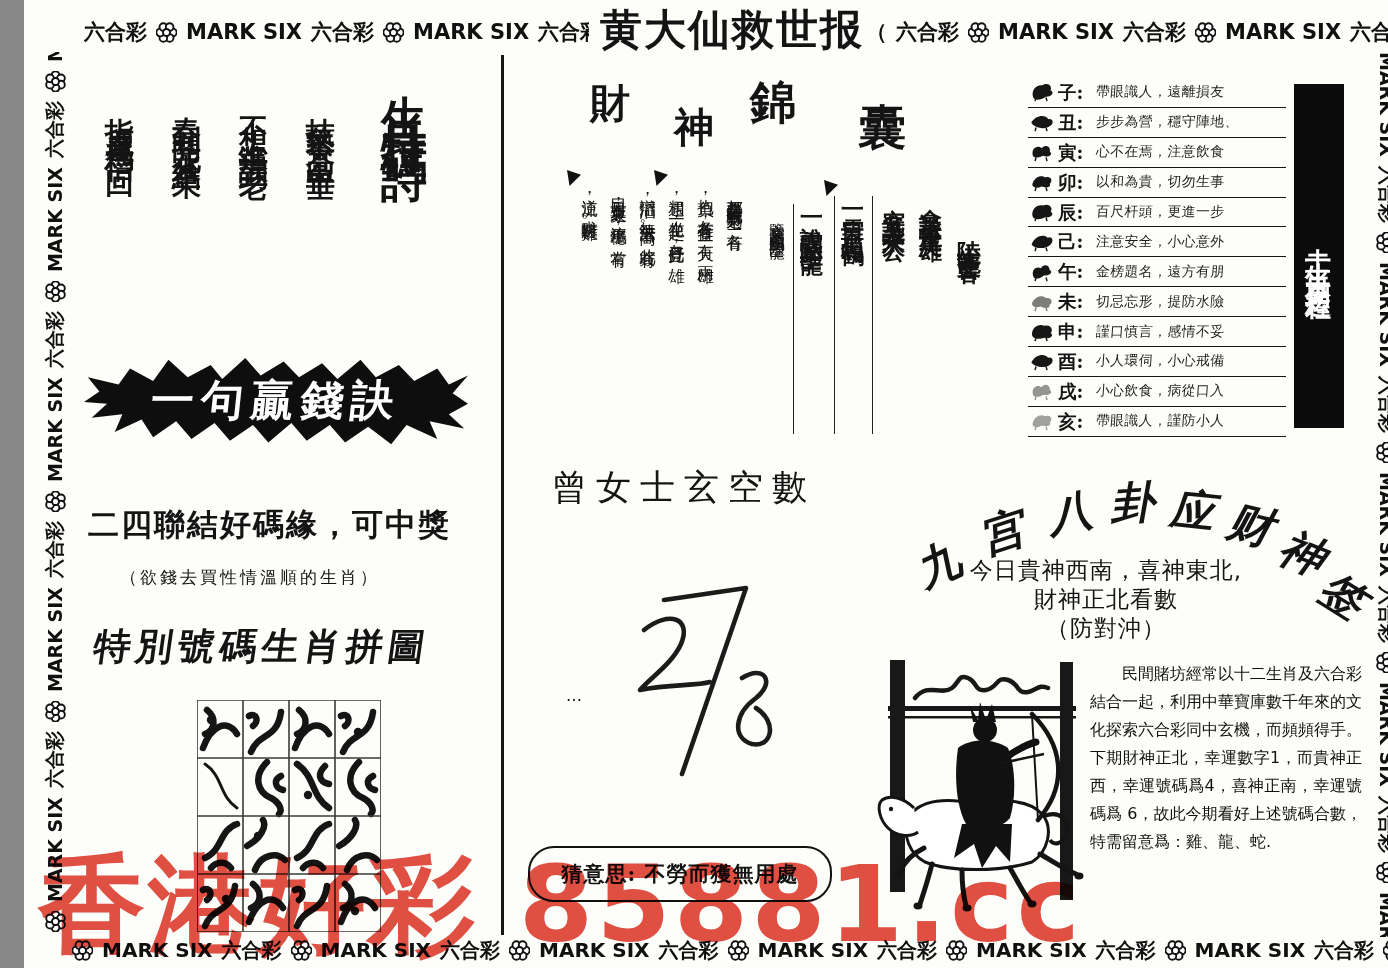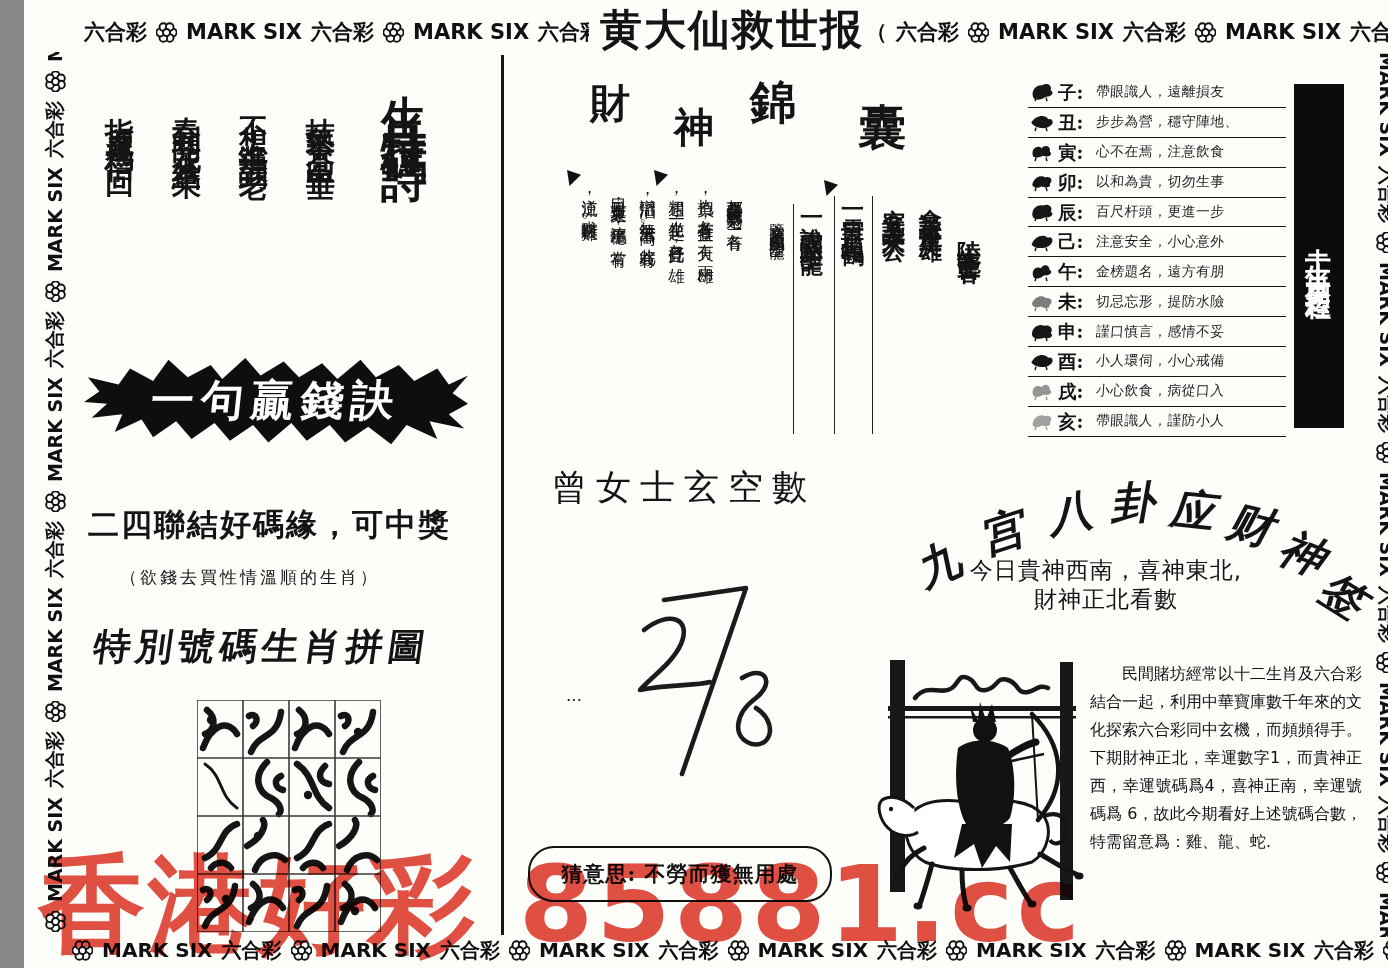--- a/index.html
+++ b/index.html
@@ -616,20 +616,21 @@
       <span class="bagua-char">八</span>
       <span class="bagua-char">卦</span>
       <span class="bagua-char">应</span>
       <span class="bagua-char">财</span>
       <span class="bagua-char">神</span>
       <span class="bagua-char">签</span>
     </div>
   <div class="abs" id="bagua-text">
     <div>今日貴神西南，喜神東北,</div>
     <div>財神正北看數</div>
+    <div>（防對沖）</div>
   </div>
 
   <div class="abs" id="article">民間賭坊經常以十二生肖及六合彩結合一起，利用中華寶庫數千年來的文化探索六合彩同中玄機，而頻頻得手。下期財神正北，幸運數字1，而貴神正西，幸運號碼爲4，喜神正南，幸運號碼爲 6，故此今期看好上述號碼合數，特需留意爲：雞、龍、蛇.</div>
 
   <div class="abs" id="warrior">
     <svg width="225" height="266" viewBox="0 0 225 266">
       <rect x="20" y="12" width="15" height="232" fill="#181818"></rect>
       <rect x="190" y="14" width="13" height="238" fill="#181818"></rect>
       <rect x="18" y="58" width="188" height="5" fill="#181818"></rect>
       <rect x="18" y="68" width="188" height="2.5" fill="#181818"></rect>

